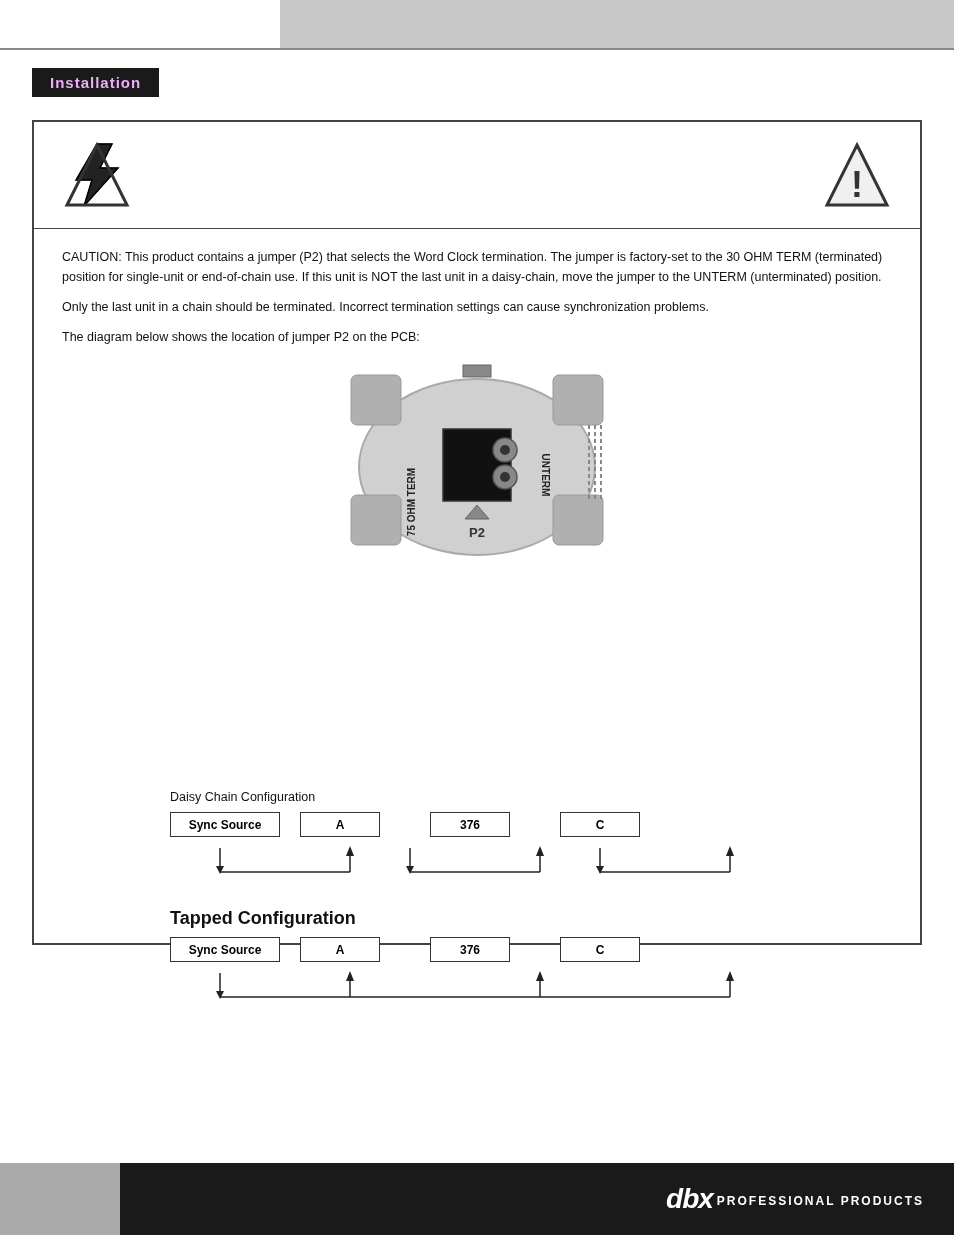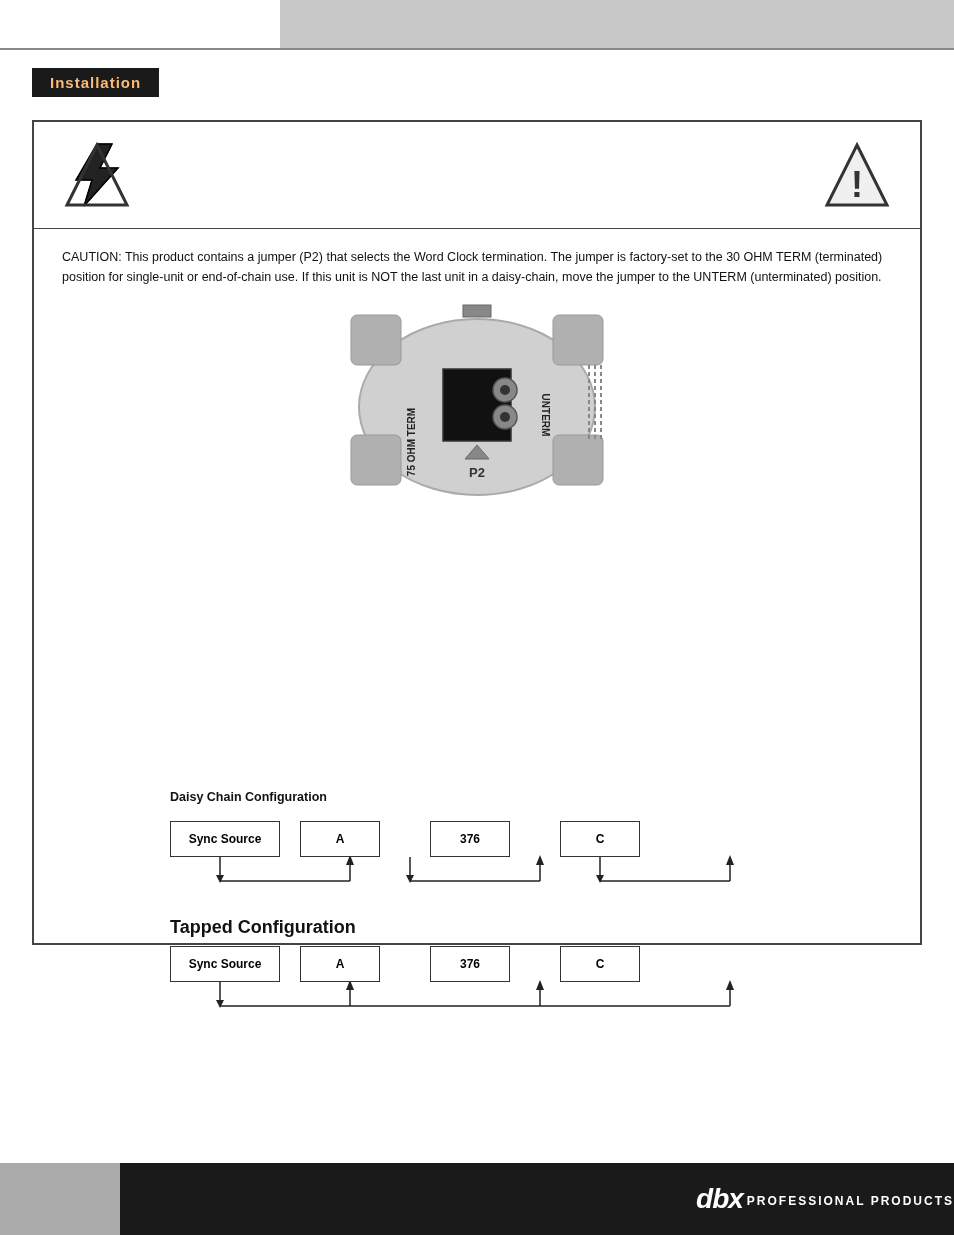--- a/index.html
+++ b/index.html
@@ -40,21 +40,21 @@
       height: 2px;
       background: #888;
     }
 
     
     .section-label {
       position: absolute;
       top: 68px;
       left: 32px;
       background: #1a1a1a;
-      color: #fdba74;
+      color: #f0abfc;
       font-size: 15px;
       font-weight: bold;
       padding: 6px 18px;
       letter-spacing: 1px;
     }
 
     
     .warning-box {
       position: absolute;
       top: 120px;
@@ -118,20 +118,21 @@
     .footer-left {
       width: 120px;
       background: #aaa;
     }
     .footer-right {
       flex: 1;
       background: #1a1a1a;
       display: flex;
       align-items: center;
       justify-content: flex-end;
+      padding-right: 30px;
     }
     .footer-logo {
       font-size: 28px;
       font-weight: 900;
       color: #fff;
       font-style: italic;
       letter-spacing: -1px;
     }
     .footer-logo span {
       font-size: 12px;
@@ -151,23 +152,23 @@
     
     .configs-container {
       position: absolute;
       top: 790px;
       left: 170px;
       right: 50px;
     }
 
     .daisy-title {
       font-size: 12.5px;
-      font-weight: bold;
+      font-weight: normal;
       color: #111;
-      margin-bottom: 17px;
+      margin-bottom: 8px;
     }
 
     .tapped-title {
       font-size: 18px;
       font-weight: bold;
       color: #111;
       margin-bottom: 8px;
       margin-top: 16px;
     }
 
@@ -181,21 +182,21 @@
 
     .ad-box {
       position: absolute;
       border: 1.5px solid #333;
       background: #fff;
       font-size: 12px;
       font-weight: bold;
       display: flex;
       align-items: center;
       justify-content: center;
-      height: 36px;
+      height: 25px;
     }
 
     
     .arrow-svg {
       position: absolute;
       top: 0;
       left: 0;
       width: 100%;
       height: 100%;
       overflow: visible;
@@ -224,20 +225,22 @@
     </svg>
 
     <svg class="caution-icon" viewBox="0 0 70 70">
       <polygon points="35,5 65,65 5,65" fill="#f0f0f0" stroke="#333" stroke-width="3"></polygon>
       <text x="35" y="57" text-anchor="middle" font-size="36" font-weight="bold" fill="#333">!</text>
     </svg>
   </div>
 
   <div class="warning-text-area">
     <p>CAUTION: This product contains a jumper (P2) that selects the Word Clock termination. The jumper is factory-set to the 30 OHM TERM (terminated) position for single-unit or end-of-chain use. If this unit is NOT the last unit in a daisy-chain, move the jumper to the UNTERM (unterminated) position.</p>
+    <p>Only the last unit in a chain should be terminated. Incorrect termination settings can cause synchronization problems.</p>
+    <p>The diagram below shows the location of jumper P2 on the PCB:</p>
 
     <div class="pcb-diagram">
       <svg width="260" height="200" viewBox="0 0 260 200" class="pcb-svg">
 
         <ellipse cx="130" cy="110" rx="118" ry="88" fill="#d0d0d0" stroke="#aaa" stroke-width="2"></ellipse>
 
         <rect x="4" y="18" width="50" height="50" rx="6" fill="#b0b0b0" stroke="#999" stroke-width="1"></rect>
         <rect x="206" y="18" width="50" height="50" rx="6" fill="#b0b0b0" stroke="#999" stroke-width="1"></rect>
         <rect x="4" y="138" width="50" height="50" rx="6" fill="#b0b0b0" stroke="#999" stroke-width="1"></rect>
         <rect x="206" y="138" width="50" height="50" rx="6" fill="#b0b0b0" stroke="#999" stroke-width="1"></rect>

